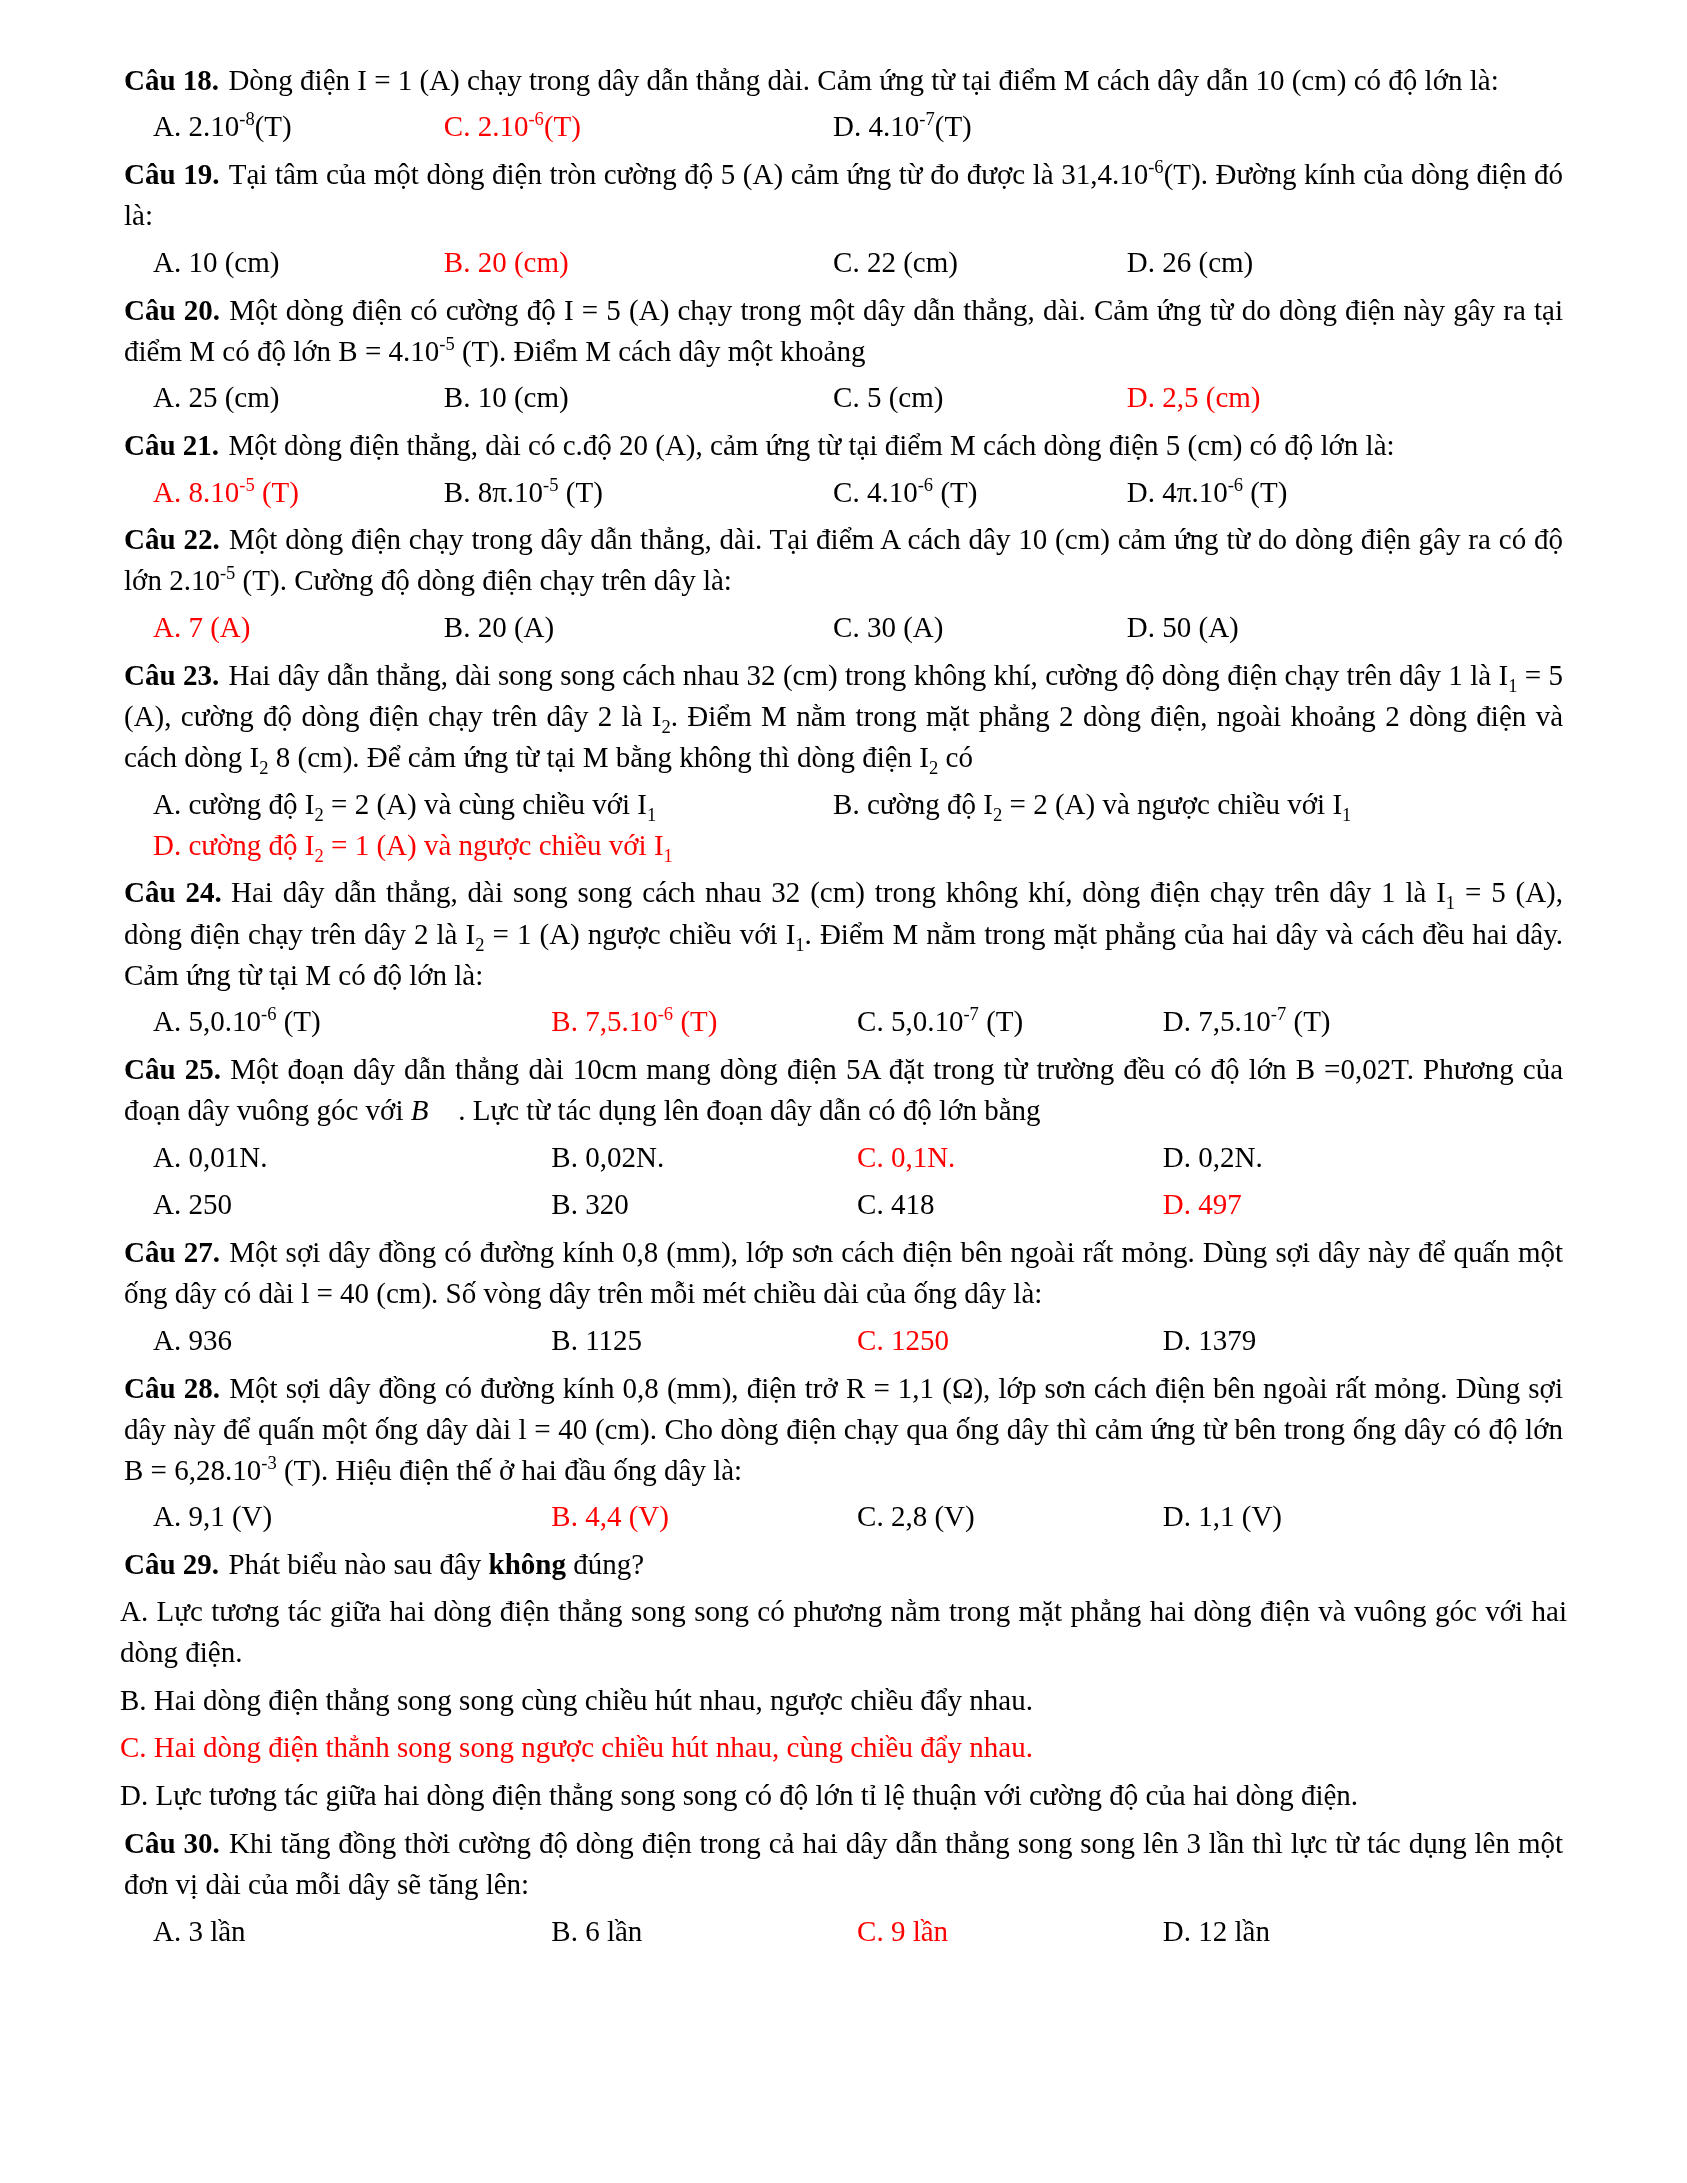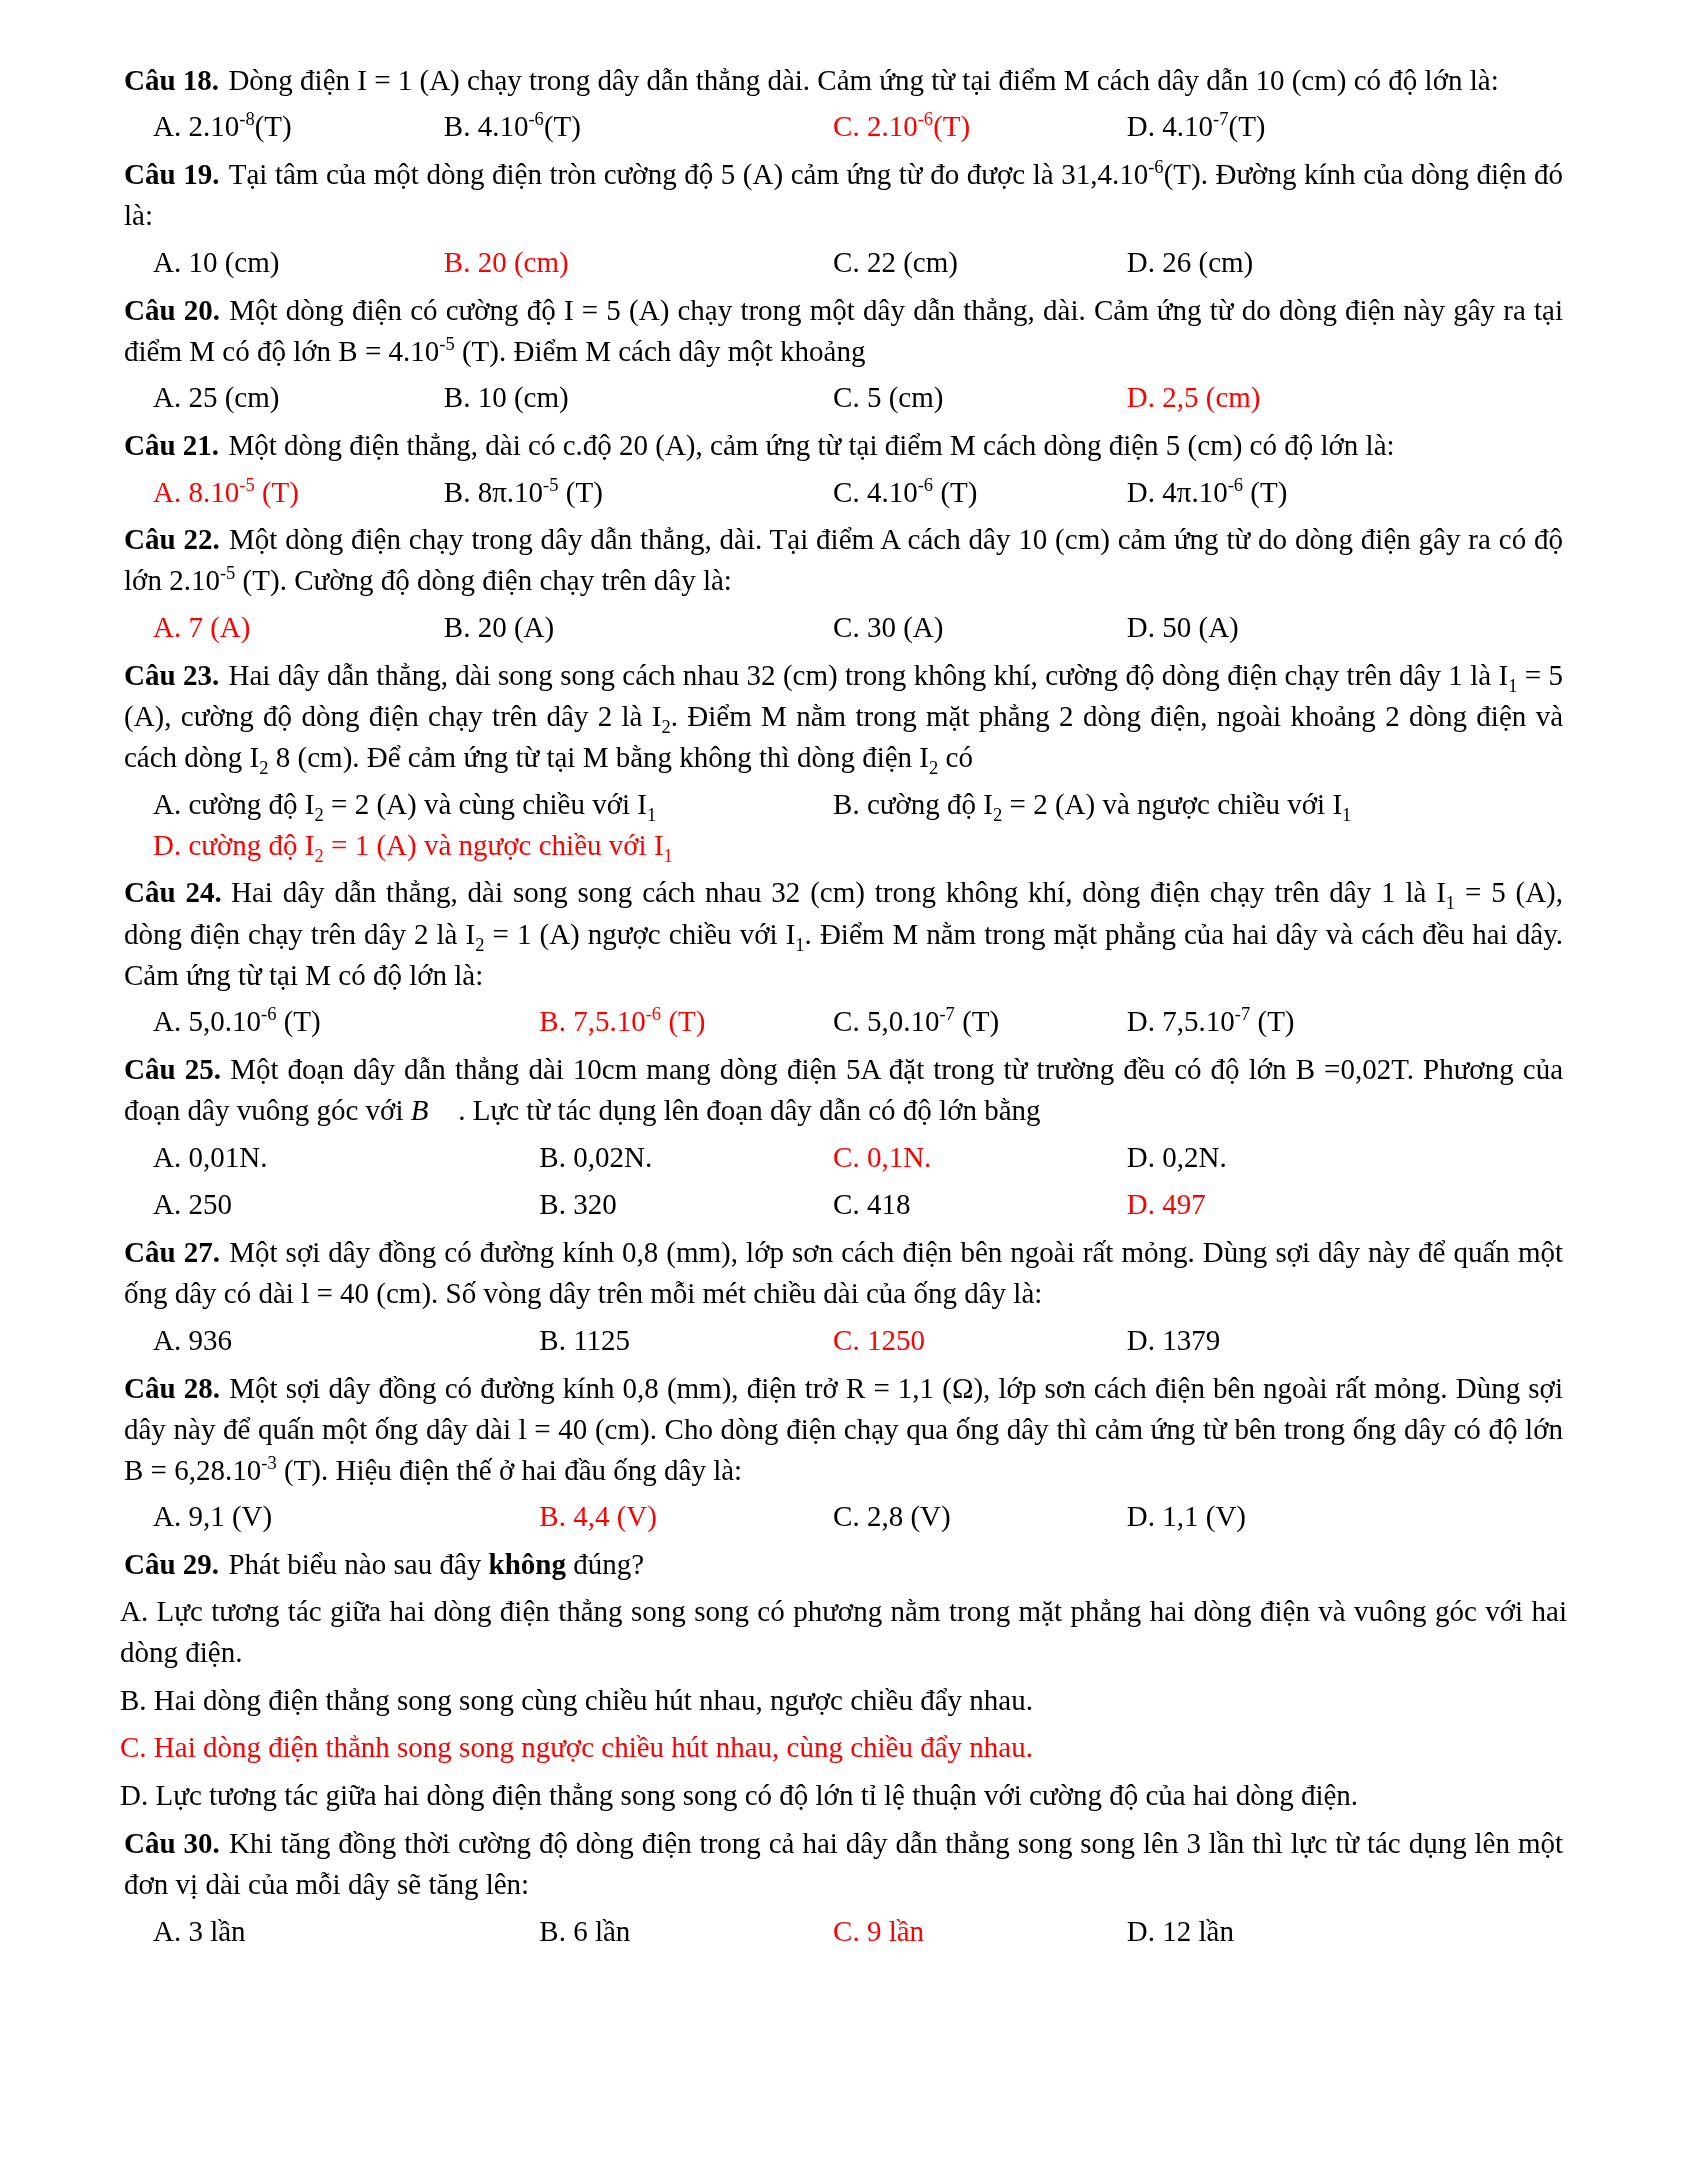--- a/index.html
+++ b/index.html
@@ -7,37 +7,36 @@
     width:1687px;height:2183px;background:#ffffff;color:#000000;
     font-family:"Liberation Serif","DejaVu Serif",serif;
     font-size:29px;
   }
   .page{padding:56px 120px 0 120px;}
   .question{margin:0 0 4px 0;}
   .stem{margin:4px;text-align:justify;line-height:1.42;}
   .qlabel{margin-right:9.3px;font-weight:bold;}
   .options{line-height:1.42;margin:5.3px 0 6.6px 0;}
   .grid4{display:grid;grid-template-columns:20.1% 26.9% 20.3% 1fr;}
-  .grid4b{display:grid;grid-template-columns:26.7% 20.3% 20.3% 1fr;}
+  .grid4b{display:grid;grid-template-columns:26.7% 20.3% 20.3% 1fr;gap:12px;}
   .grid2{display:grid;grid-template-columns:47% 1fr;row-gap:0;}
   .stack .opt{display:block;text-align:justify;margin:2.6px 0 6.6px 0;}
   .opt{white-space:normal;margin-left:33px;}
   .red{color:var(--answer-red,#ff0000);}
   sup,sub{font-size:64%;line-height:0;}
 </style>
 </head>
 <body>
 
 <div class="page">
 
   <div class="question">
     <p class="stem"><b class="qlabel">Câu 18.</b><span>Dòng điện I = 1 (A) chạy trong dây dẫn thẳng dài. Cảm ứng từ tại điểm M cách dây dẫn 10 (cm) có độ lớn là:</span></p>
     <div class="options grid4">
       <span class="opt">A. 2.10<sup>-8</sup>(T)</span>
-      <span class="opt">B. 4.10<sup>-6</sup>(T)</span>
       <span class="opt red">C. 2.10<sup>-6</sup>(T)</span>
       <span class="opt">D. 4.10<sup>-7</sup>(T)</span>
     </div>
   </div>
 
   <div class="question">
     <p class="stem"><b class="qlabel">Câu 19.</b><span>Tại tâm của một dòng điện tròn cường độ 5 (A) cảm ứng từ đo được là 31,4.10<sup>-6</sup>(T). Đường kính của dòng điện đó là:</span></p>
     <div class="options grid4">
       <span class="opt">A. 10 (cm)</span>
       <span class="opt red">B. 20 (cm)</span>

